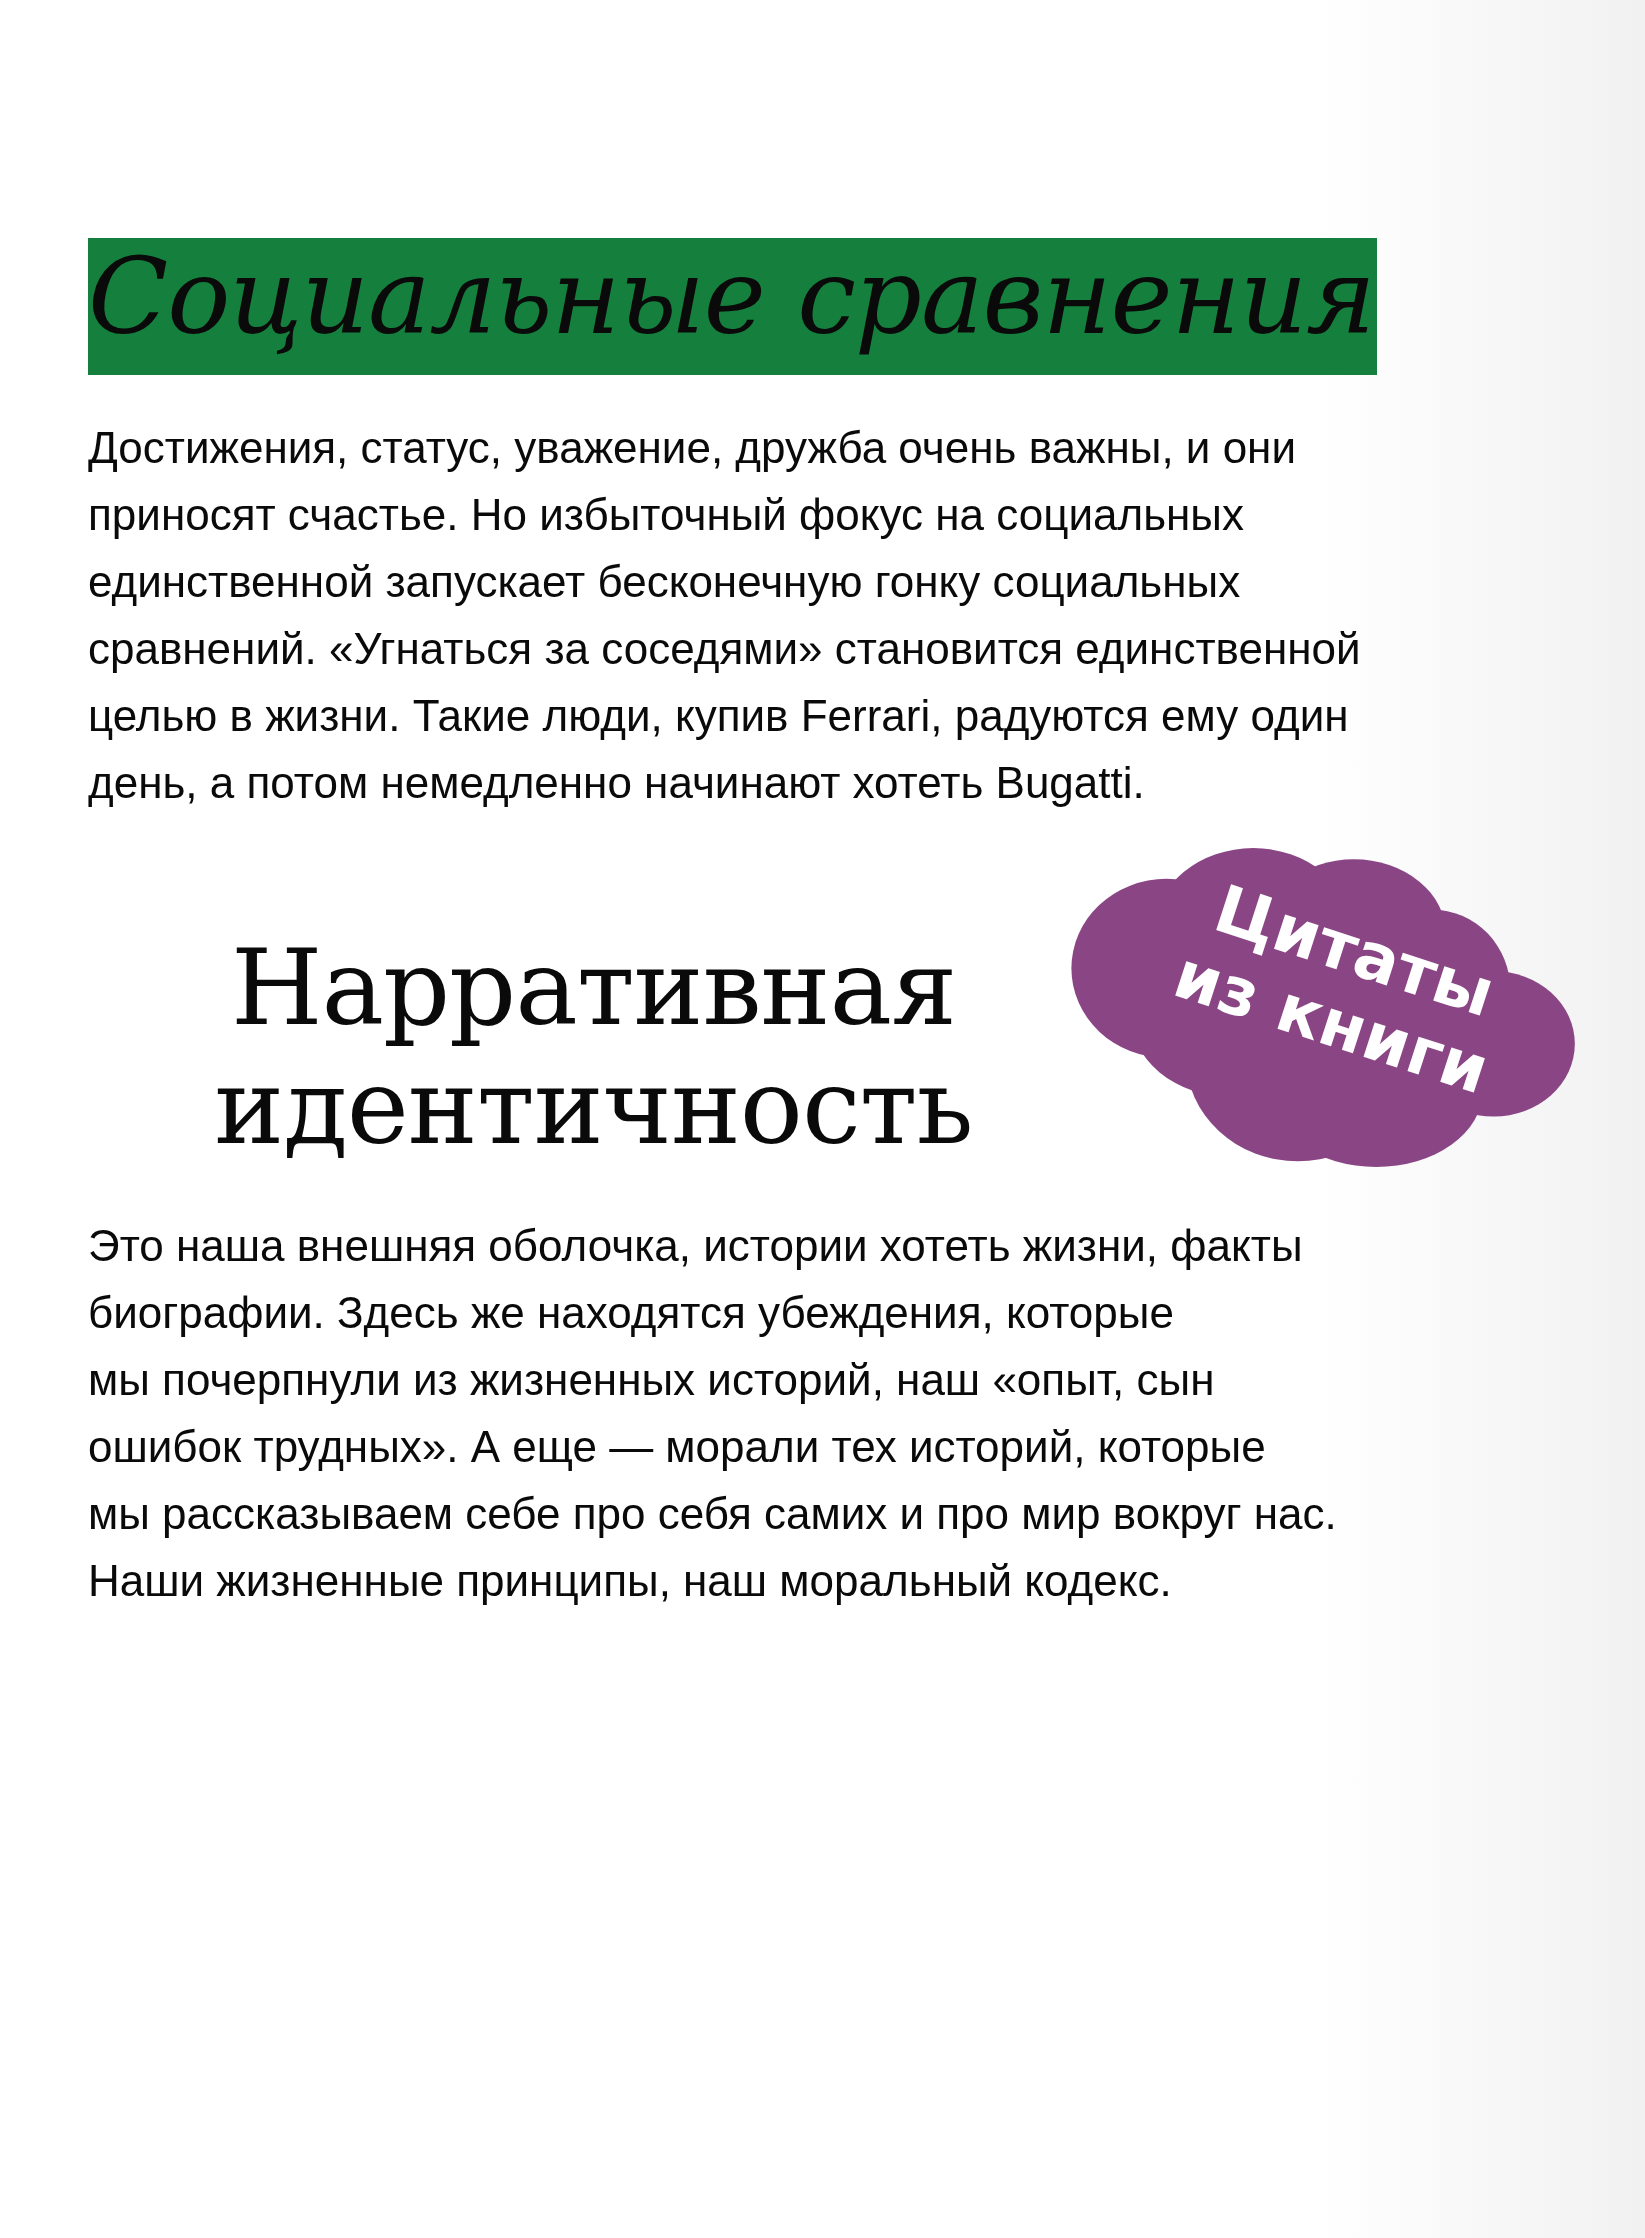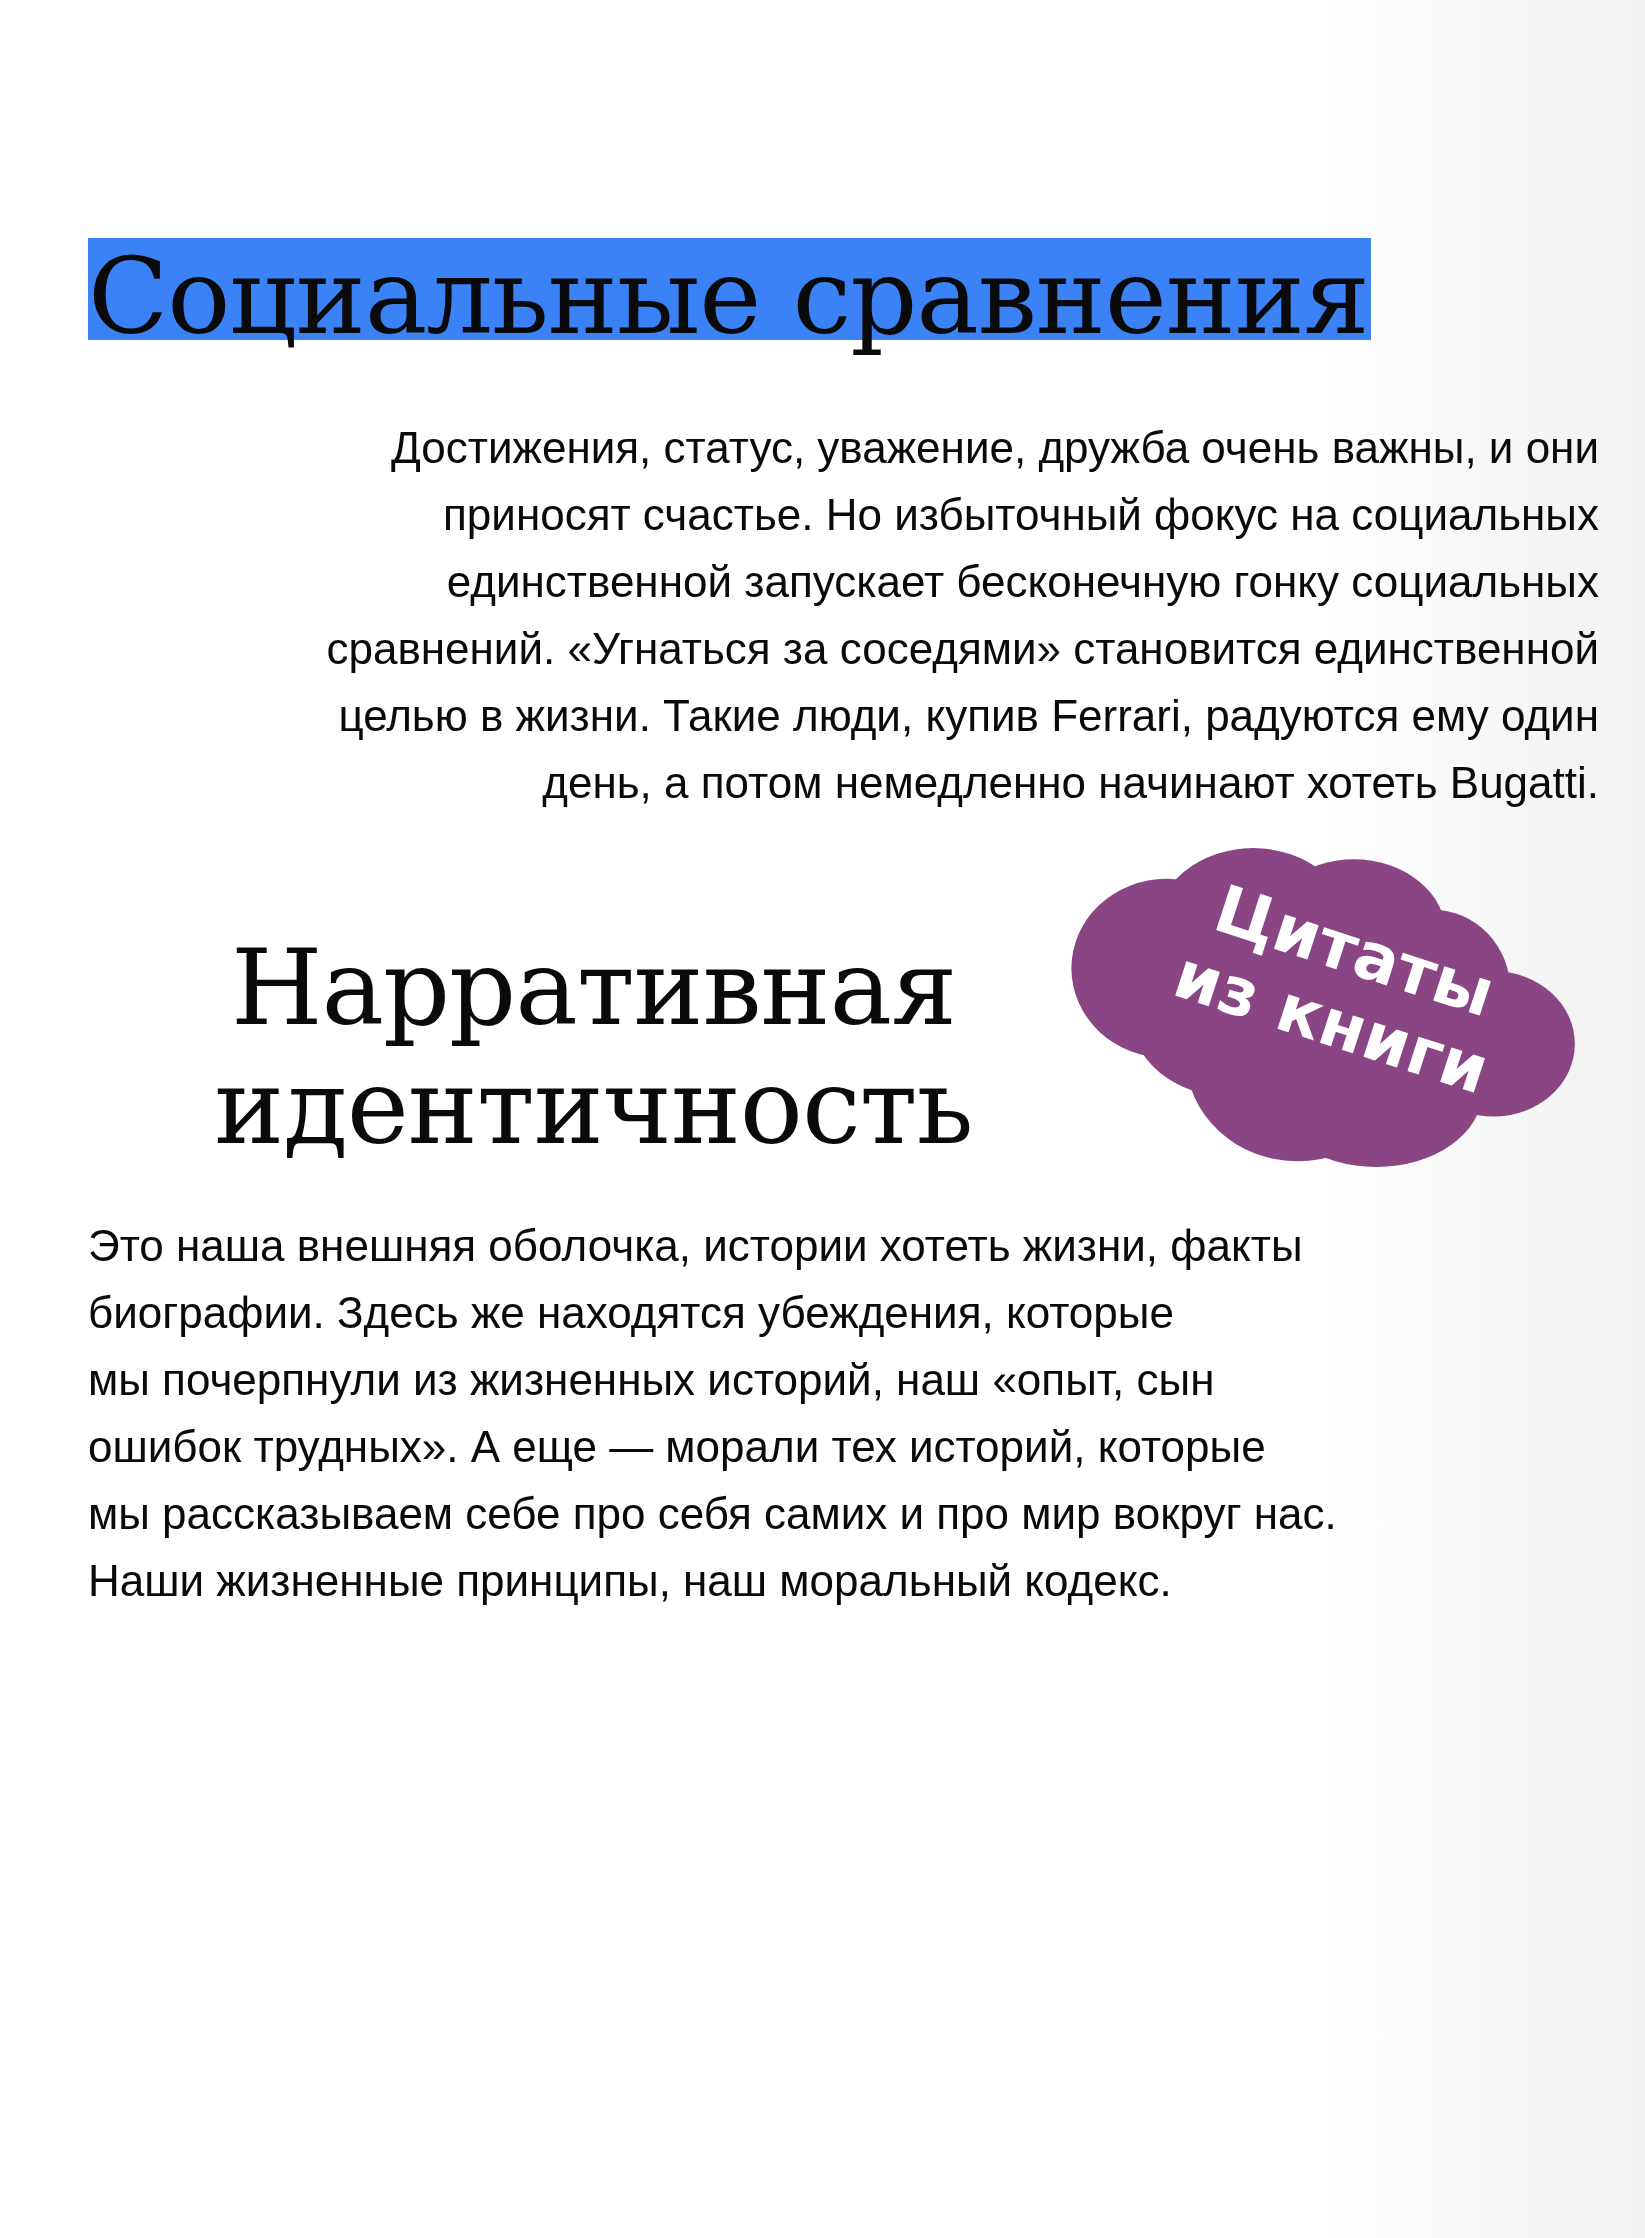--- a/index.html
+++ b/index.html
@@ -10,35 +10,36 @@
     }
     .page { position: absolute; left: 0; top: 0; width: 1645px; height: 2239px; }
     .heading {
       position: absolute; margin: 0;
       font-family: "DejaVu Serif", "Liberation Serif", serif;
       font-weight: normal; color: #0a0a0a;
       font-size: 105px; line-height: 119px;
       letter-spacing: -1.1px;
     }
     .heading-1 {
-      left: 88px; top: 238px; height: 102px;
+      left: 88px; top: 238px; height: 137px;
       padding: 0 2.2px 0 0;
-      background: #3b82f6;
+      background: #15803d;
       white-space: nowrap;
+      font-style: italic;
     }
     .heading-2 {
       left: 90px; top: 929px; width: 1007px; text-align: center;
     }
     .para {
       position: absolute; margin: 0;
       font-family: "Liberation Sans", sans-serif;
       font-size: 44px; line-height: 67px; color: #0a0a0a;
       letter-spacing: 0px;
     }
-    .para-1 { left: 88px; top: 414px; width: 1511px; text-align: right; }
+    .para-1 { left: 88px; top: 414px; width: 1511px; }
     .para-2 { left: 88px; top: 1212px; width: 1511px; }
     .para .line { display: block; white-space: nowrap; }
     .badge {
       position: absolute; left: 1063px; top: 845px; width: 537px; height: 325px;
     }
     .badge svg { position: absolute; left: 0; top: 0; }
     .badge-text {
       position: absolute; left: 84px; top: 67px; width: 392px;
       transform: rotate(18deg); transform-origin: 50% 50%;
       font-family: "DejaVu Sans", "Liberation Sans", sans-serif;

